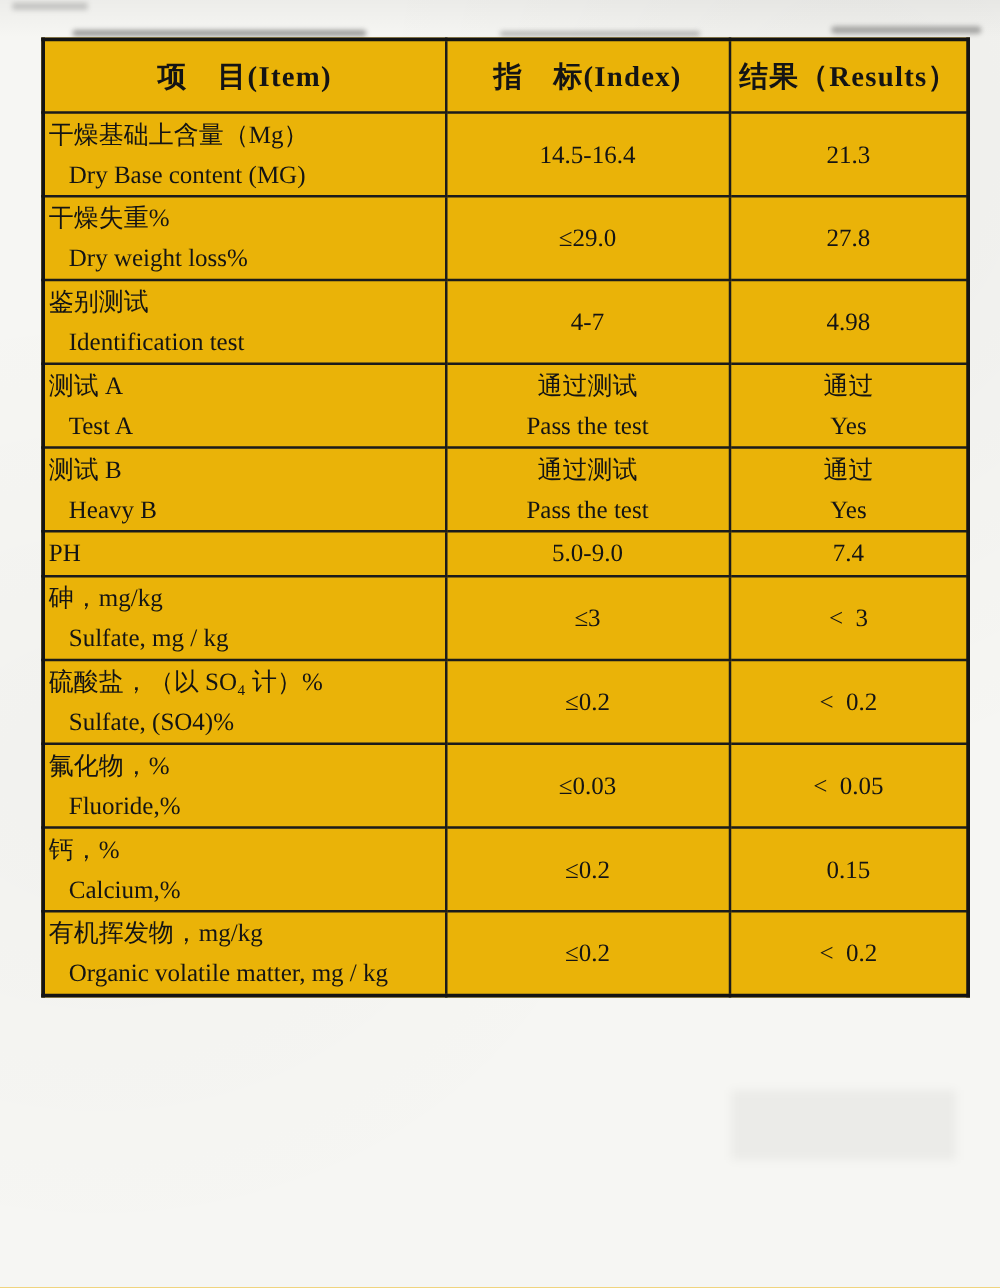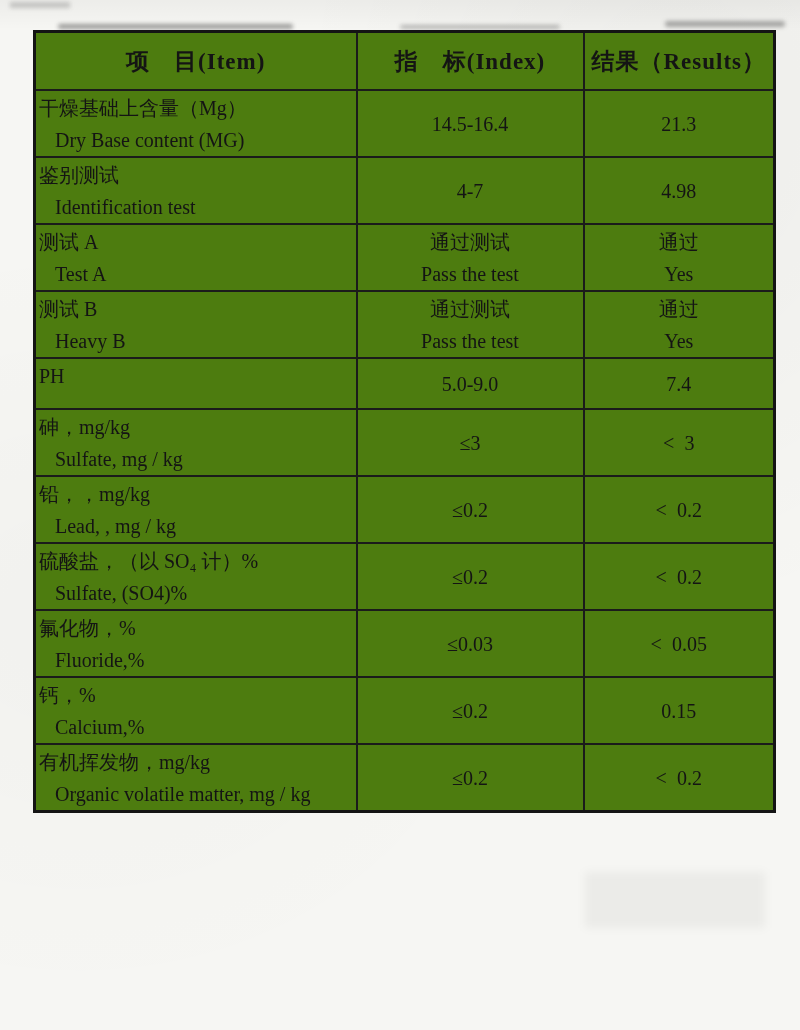--- a/index.html
+++ b/index.html
@@ -19,21 +19,21 @@
       radial-gradient(ellipse at 10% 60%, rgba(0,0,0,0.02), transparent 45%),
       linear-gradient(180deg, rgba(0,0,0,0.04), transparent 30px);
     pointer-events:none;
   }
 
   .coa-table{
     position:absolute;left:33px;top:30px;
     width:740px;
     border-collapse:collapse;
     table-layout:fixed;
-    background:#4d7c0f;
+    background:#eab308;
   }
   .coa-table td,.coa-table th{
     border:2px solid #1b1b1b;
     padding:0;
     overflow:hidden;
   }
   .coa-table{border:3px solid #141414;}
 
   th.h-cell{
     height:56px;
@@ -56,21 +56,21 @@
   .en-line{line-height:31px;height:31px;white-space:nowrap;margin-left:16px;}
 
   td.val-cell{
     vertical-align:middle;
     text-align:center;
     font-size:20px;
     line-height:32px;
     white-space:pre-wrap;
   }
   tr.row-std{height:66px;}
-  tr.row-short{height:51px;}
+  tr.row-short{height:36px;}
 
   
   .artifact{position:absolute;pointer-events:none;}
   .smudge1{left:58px;top:24px;width:235px;height:5px;background:rgba(45,45,45,.45);filter:blur(2px);border-radius:3px;}
   .smudge2{left:400px;top:25px;width:160px;height:4px;background:rgba(60,60,60,.35);filter:blur(2px);border-radius:3px;}
   .smudge3{left:665px;top:21px;width:120px;height:6px;background:rgba(55,55,55,.4);filter:blur(2px);border-radius:3px;}
   .smudge4{left:10px;top:2px;width:60px;height:6px;background:rgba(70,70,70,.25);filter:blur(2px);}
   .ink-dot{left:235px;top:788px;width:7px;height:6px;background:#1c1c1c;border-radius:50%;}
   .diag-tick{left:688px;top:92px;width:2px;height:13px;background:rgba(0,0,0,.4);transform:rotate(32deg);}
   .gray-wash{left:585px;top:872px;width:180px;height:56px;background:rgba(0,0,0,.045);filter:blur(4px);}
@@ -104,20 +104,28 @@
   <tr class="row-std">
     <td class="item-cell">
       <div class="zh-line">干燥基础上含量（Mg）</div>
       <div class="en-line">Dry Base content (MG)</div>
     </td>
     <td class="val-cell">14.5-16.4</td>
     <td class="val-cell">21.3</td>
   </tr>
 
 
+  <tr class="row-std">
+    <td class="item-cell">
+      <div class="zh-line">干燥失重%</div>
+      <div class="en-line">Dry weight loss%</div>
+    </td>
+    <td class="val-cell">≤29.0</td>
+    <td class="val-cell">27.8</td>
+  </tr>
 
   <tr class="row-std">
     <td class="item-cell">
       <div class="zh-line">鉴别测试</div>
       <div class="en-line">Identification test</div>
     </td>
     <td class="val-cell">4-7</td>
     <td class="val-cell">4.98</td>
   </tr>
 
@@ -153,59 +161,51 @@
 
   <tr class="row-std">
     <td class="item-cell">
       <div class="zh-line">砷，mg/kg</div>
       <div class="en-line">Sulfate, mg / kg</div>
     </td>
     <td class="val-cell">≤3</td>
     <td class="val-cell">&lt;  3</td>
   </tr>
 
-  <tr class="row-std">
-    <td class="item-cell">
-      <div class="zh-line">铅，，mg/kg</div>
-      <div class="en-line">Lead, , mg / kg</div>
+
+  <tr class="row-std">
+    <td class="item-cell">
+      <div class="zh-line">硫酸盐，（以 SO₄ 计）%</div>
+      <div class="en-line">Sulfate, (SO4)%</div>
     </td>
     <td class="val-cell">≤0.2</td>
     <td class="val-cell">&lt;  0.2</td>
   </tr>
 
   <tr class="row-std">
     <td class="item-cell">
-      <div class="zh-line">硫酸盐，（以 SO₄ 计）%</div>
-      <div class="en-line">Sulfate, (SO4)%</div>
+      <div class="zh-line">氟化物，%</div>
+      <div class="en-line">Fluoride,%</div>
+    </td>
+    <td class="val-cell">≤0.03</td>
+    <td class="val-cell">&lt;  0.05</td>
+  </tr>
+
+
+  <tr class="row-std">
+    <td class="item-cell">
+      <div class="zh-line">钙，%</div>
+      <div class="en-line">Calcium,%</div>
+    </td>
+    <td class="val-cell">≤0.2</td>
+    <td class="val-cell">0.15</td>
+  </tr>
+
+  <tr class="row-std">
+    <td class="item-cell">
+      <div class="zh-line">有机挥发物，mg/kg</div>
+      <div class="en-line">Organic volatile matter, mg / kg</div>
     </td>
     <td class="val-cell">≤0.2</td>
     <td class="val-cell">&lt;  0.2</td>
   </tr>
-
-  <tr class="row-std">
-    <td class="item-cell">
-      <div class="zh-line">氟化物，%</div>
-      <div class="en-line">Fluoride,%</div>
-    </td>
-    <td class="val-cell">≤0.03</td>
-    <td class="val-cell">&lt;  0.05</td>
-  </tr>
-
-
-  <tr class="row-std">
-    <td class="item-cell">
-      <div class="zh-line">钙，%</div>
-      <div class="en-line">Calcium,%</div>
-    </td>
-    <td class="val-cell">≤0.2</td>
-    <td class="val-cell">0.15</td>
-  </tr>
-
-  <tr class="row-std">
-    <td class="item-cell">
-      <div class="zh-line">有机挥发物，mg/kg</div>
-      <div class="en-line">Organic volatile matter, mg / kg</div>
-    </td>
-    <td class="val-cell">≤0.2</td>
-    <td class="val-cell">&lt;  0.2</td>
-  </tr>
 </tbody>
   </table>
 
 </body></html>

